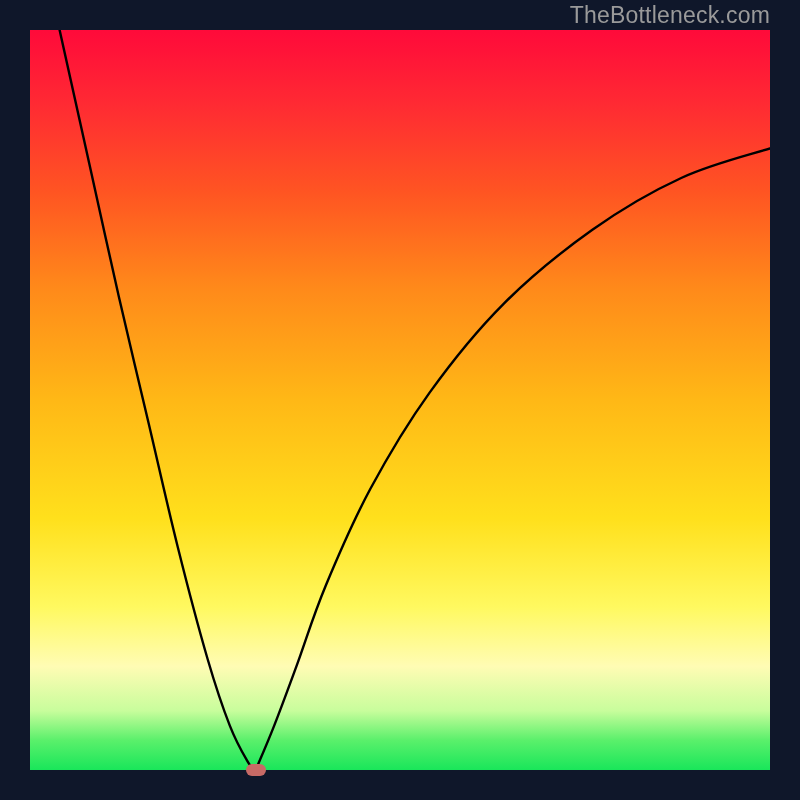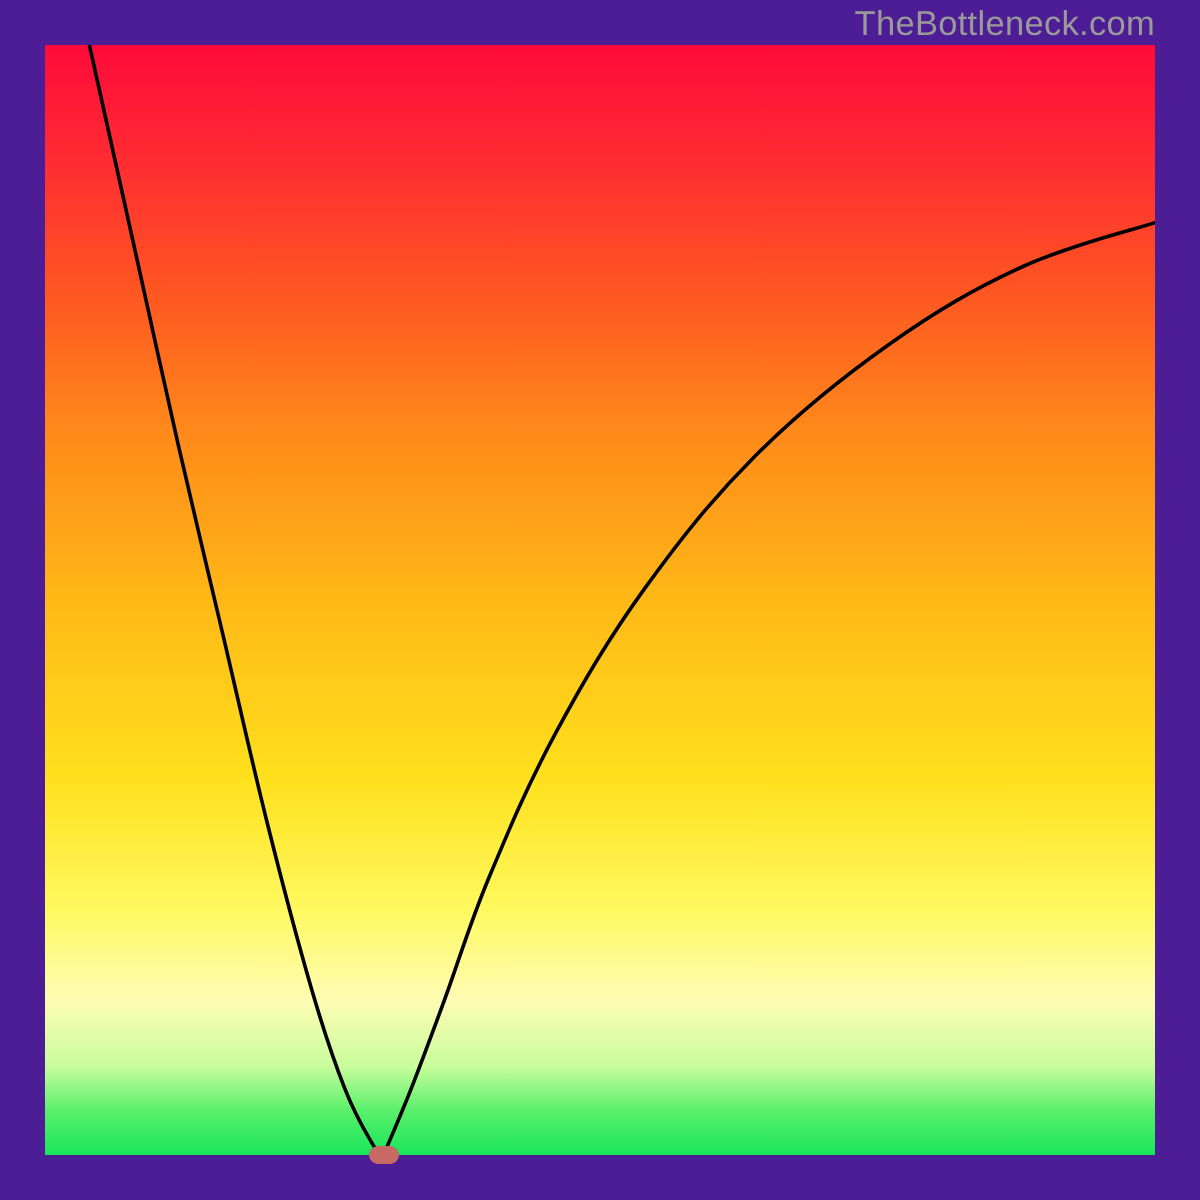--- a/index.html
+++ b/index.html
@@ -10,21 +10,21 @@
     background: #000;
     font-family: Arial, Helvetica, sans-serif;
     overflow: hidden;
   }
   .frame {
     position: absolute;
     top: 0;
     left: 0;
     width: 800px;
     height: 800px;
-    background: #4c1d95;
+    background: #0f172a;
   }
   .plot-area {
     position: absolute;
     top: 30px;
     left: 30px;
     width: 740px;
     height: 740px;
     background: linear-gradient(to bottom,
       #ff0a3a 0%,
       #ff2a33 10%,

